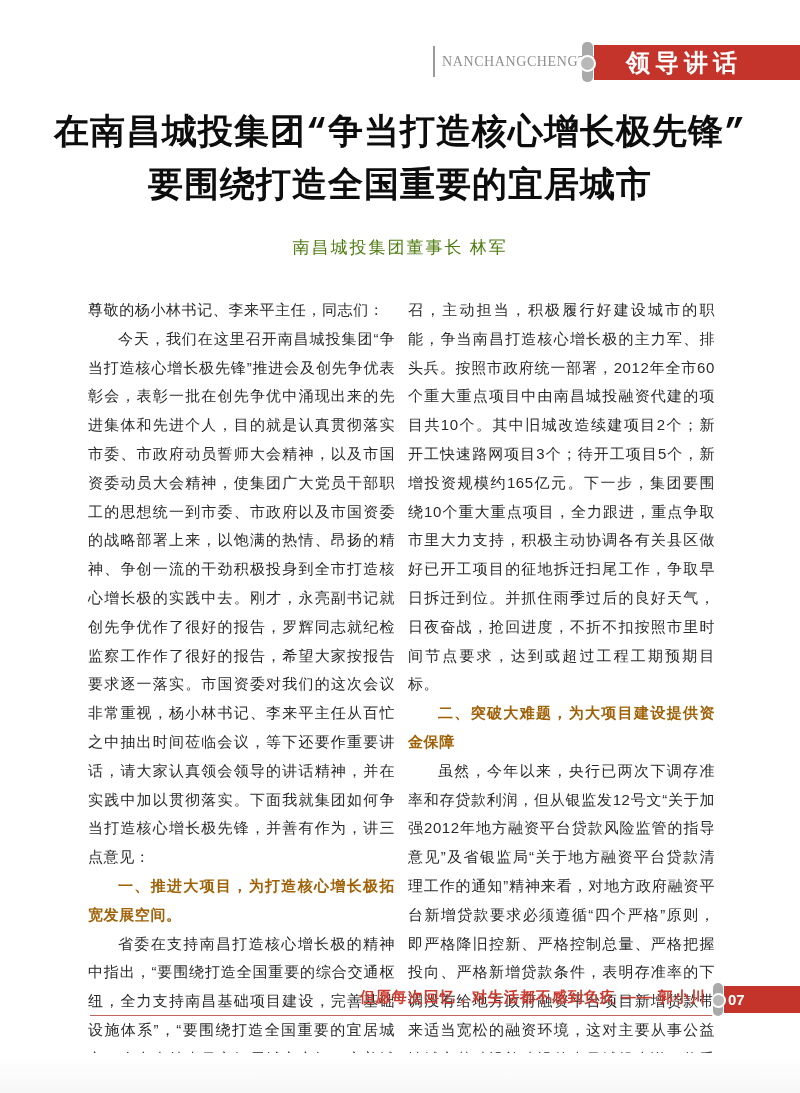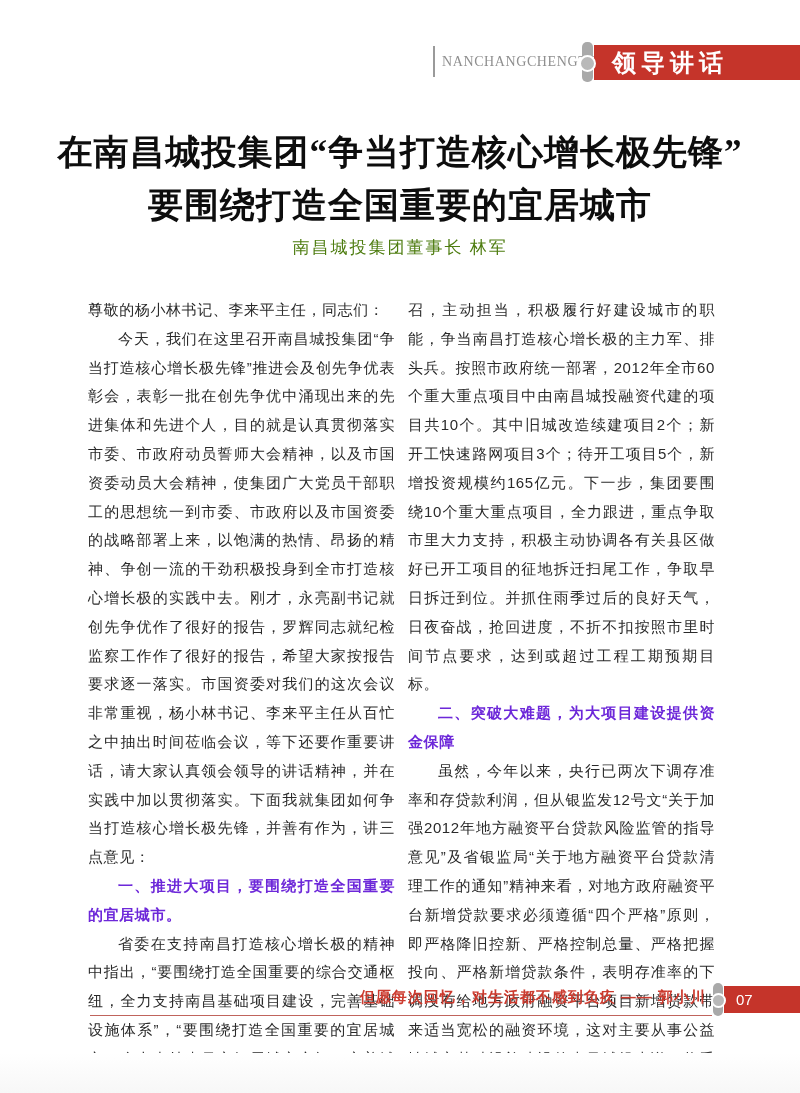--- a/index.html
+++ b/index.html
@@ -47,40 +47,39 @@
     border-radius: 50%;
     background: #b9b9b9;
     border: 2px solid #ffffff;
   }
   .section-banner {
     position: absolute;
     left: 594px; right: 0; top: 45px;
     height: 35px;
     display: flex;
     align-items: center;
-    padding-left: 18px;
+    padding-left: 32px;
     color: #ffffff;
     font-size: 24px;
     font-weight: bold;
     letter-spacing: 5px;
     z-index: 1;
   }
 
   
   .article-title {
     position: absolute;
     left: 0; right: 0; top: 108px;
     text-align: center;
-    font-family: Liberation Serif, serif;
+    font-family: Liberation Mono, monospace;
     font-weight: bold;
     font-size: 35px;
     line-height: 53px;
     color: #0d0d0d;
     letter-spacing: 1px;
-    margin-top: 18px;
   }
   .article-byline {
     position: absolute;
     left: 0; right: 0; top: 236px;
     text-align: center;
     font-family: "Liberation Serif", serif;
     font-size: 17px;
     letter-spacing: 2px;
     color: #4d7c0f;
   }
@@ -97,21 +96,21 @@
   .para {
     margin: 0;
     font-size: 15px;
     line-height: 28.8px;
     color: #2a2a2a;
     letter-spacing: 0.6px;
     text-align: justify;
     text-justify: inter-character;
   }
   .para.indent { text-indent: 2em; }
-  .para.heading { font-weight: bold; color: #6d28d9; }
+  .para.heading { font-weight: bold; color: #a16207; }
 
   
   .footer-quote {
     position: absolute;
     top: 988px; right: 94px;
     font-size: 15px;
     font-weight: bold;
     letter-spacing: 1px;
     white-space: nowrap;
   }
@@ -130,24 +129,24 @@
     border-radius: 50%;
     background: #b9b9b9;
     border: 2px solid #ffffff;
   }
   .footer-pagebox {
     position: absolute;
     left: 724px; right: 0; top: 986px;
     height: 27px;
     display: flex;
     align-items: center;
-    padding-left: 12px;
+    padding-left: 4px;
     color: #ffffff;
     font-size: 15px;
-    font-weight: normal;
+    font-weight: bold;
     z-index: 1;
   }
   .footer-rule {
     position: absolute;
     left: 90px; top: 1015px;
     width: 622px; height: 1px;
   }
   .page-bottom-shade {
     position: absolute;
     left: 0; right: 0; bottom: 0;
@@ -172,21 +171,21 @@
   <div class="article-title">
     <div>在南昌城投集团“争当打造核心增长极先锋”</div>
     <div>要围绕打造全国重要的宜居城市</div>
   </div>
   <div class="article-byline">南昌城投集团董事长  林军</div>
 
   <div class="article-body">
     <div class="col">
       <p class="para">尊敬的杨小林书记、李来平主任，同志们：</p>
       <p class="para indent">今天，我们在这里召开南昌城投集团“争当打造核心增长极先锋”推进会及创先争优表彰会，表彰一批在创先争优中涌现出来的先进集体和先进个人，目的就是认真贯彻落实市委、市政府动员誓师大会精神，以及市国资委动员大会精神，使集团广大党员干部职工的思想统一到市委、市政府以及市国资委的战略部署上来，以饱满的热情、昂扬的精神、争创一流的干劲积极投身到全市打造核心增长极的实践中去。刚才，永亮副书记就创先争优作了很好的报告，罗辉同志就纪检监察工作作了很好的报告，希望大家按报告要求逐一落实。市国资委对我们的这次会议非常重视，杨小林书记、李来平主任从百忙之中抽出时间莅临会议，等下还要作重要讲话，请大家认真领会领导的讲话精神，并在实践中加以贯彻落实。下面我就集团如何争当打造核心增长极先锋，并善有作为，讲三点意见：</p>
-      <p class="para indent heading">一、推进大项目，要围绕打造全国重要的宜居城市。</p>
+      <p class="para indent heading">一、推进大项目，为打造核心增长极拓宽发展空间。</p>
       <p class="para indent">省委在支持南昌打造核心增长极的精神中指出，“要围绕打造全国重要的综合交通枢纽，全力支持南昌基础项目建设，完善基础设施体系”，“要围绕打造全国重要的宜居城市，全力支持南昌市拓展城市空间，完善城市功能”，为此，我们南昌集团要全力为南昌打造核心增长极提供优质的基础性服务。要紧紧抓住南昌打造核心增长极带来的重大机遇，响应市委、市政府号</p>
     </div>
     <div class="col">
       <p class="para">召，主动担当，积极履行好建设城市的职能，争当南昌打造核心增长极的主力军、排头兵。按照市政府统一部署，2012年全市60个重大重点项目中由南昌城投融资代建的项目共10个。其中旧城改造续建项目2个；新开工快速路网项目3个；待开工项目5个，新增投资规模约165亿元。下一步，集团要围绕10个重大重点项目，全力跟进，重点争取市里大力支持，积极主动协调各有关县区做好已开工项目的征地拆迁扫尾工作，争取早日拆迁到位。并抓住雨季过后的良好天气，日夜奋战，抢回进度，不折不扣按照市里时间节点要求，达到或超过工程工期预期目标。</p>
       <p class="para indent heading">二、突破大难题，为大项目建设提供资金保障</p>
       <p class="para indent">虽然，今年以来，央行已两次下调存准率和存贷款利润，但从银监发12号文“关于加强2012年地方融资平台贷款风险监管的指导意见”及省银监局“关于地方融资平台贷款清理工作的通知”精神来看，对地方政府融资平台新增贷款要求必须遵循“四个严格”原则，即严格降旧控新、严格控制总量、严格把握投向、严格新增贷款条件，表明存准率的下调没有给地方政府融资平台项目新增贷款带来适当宽松的融资环境，这对主要从事公益性城市基础设施建设的南昌城投来说，将受到新增贷款限制、新开工项目用款、存量负债到期本息、财政资金注入不及时及抵押物严重不足等多重挤压。显然，南昌城投将面临一场能否突出重围，能否在确保公司资金链安全</p>
     </div>
   </div>
 
   <div class="footer-quote" style="color: rgb(204, 58, 46);">但愿每次回忆，对生活都不感到负疚 —— 郭小川</div>

